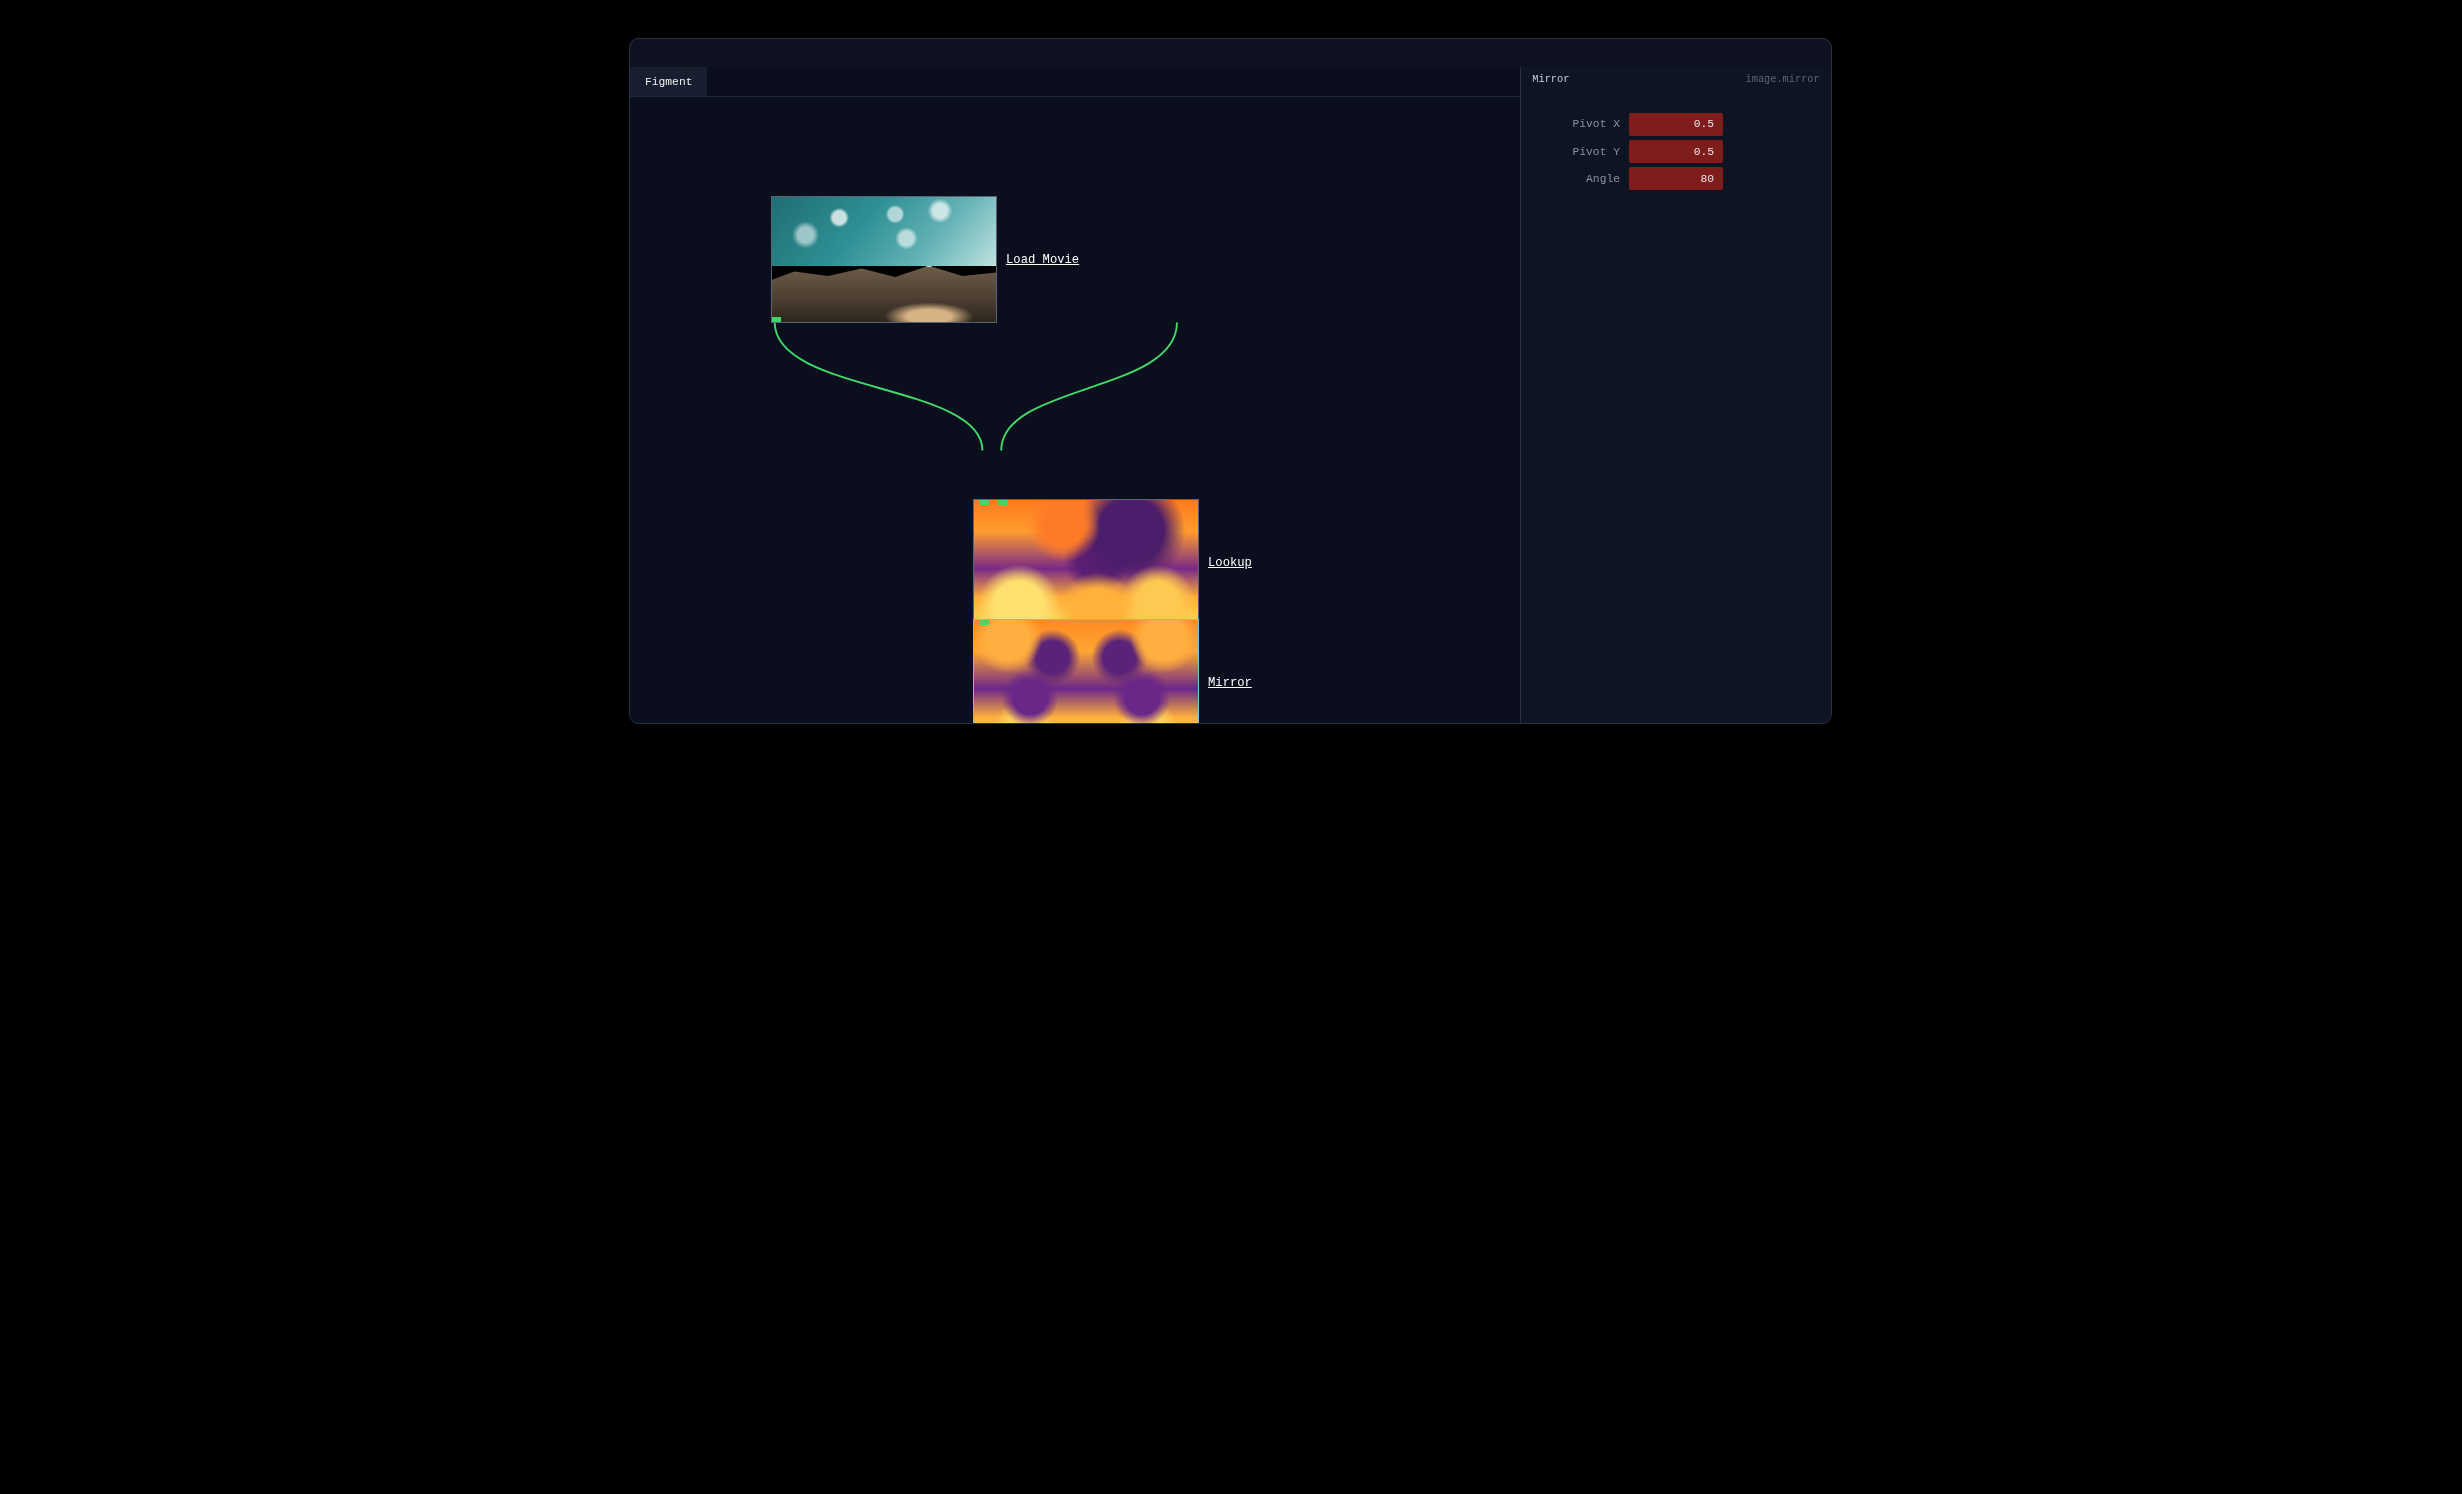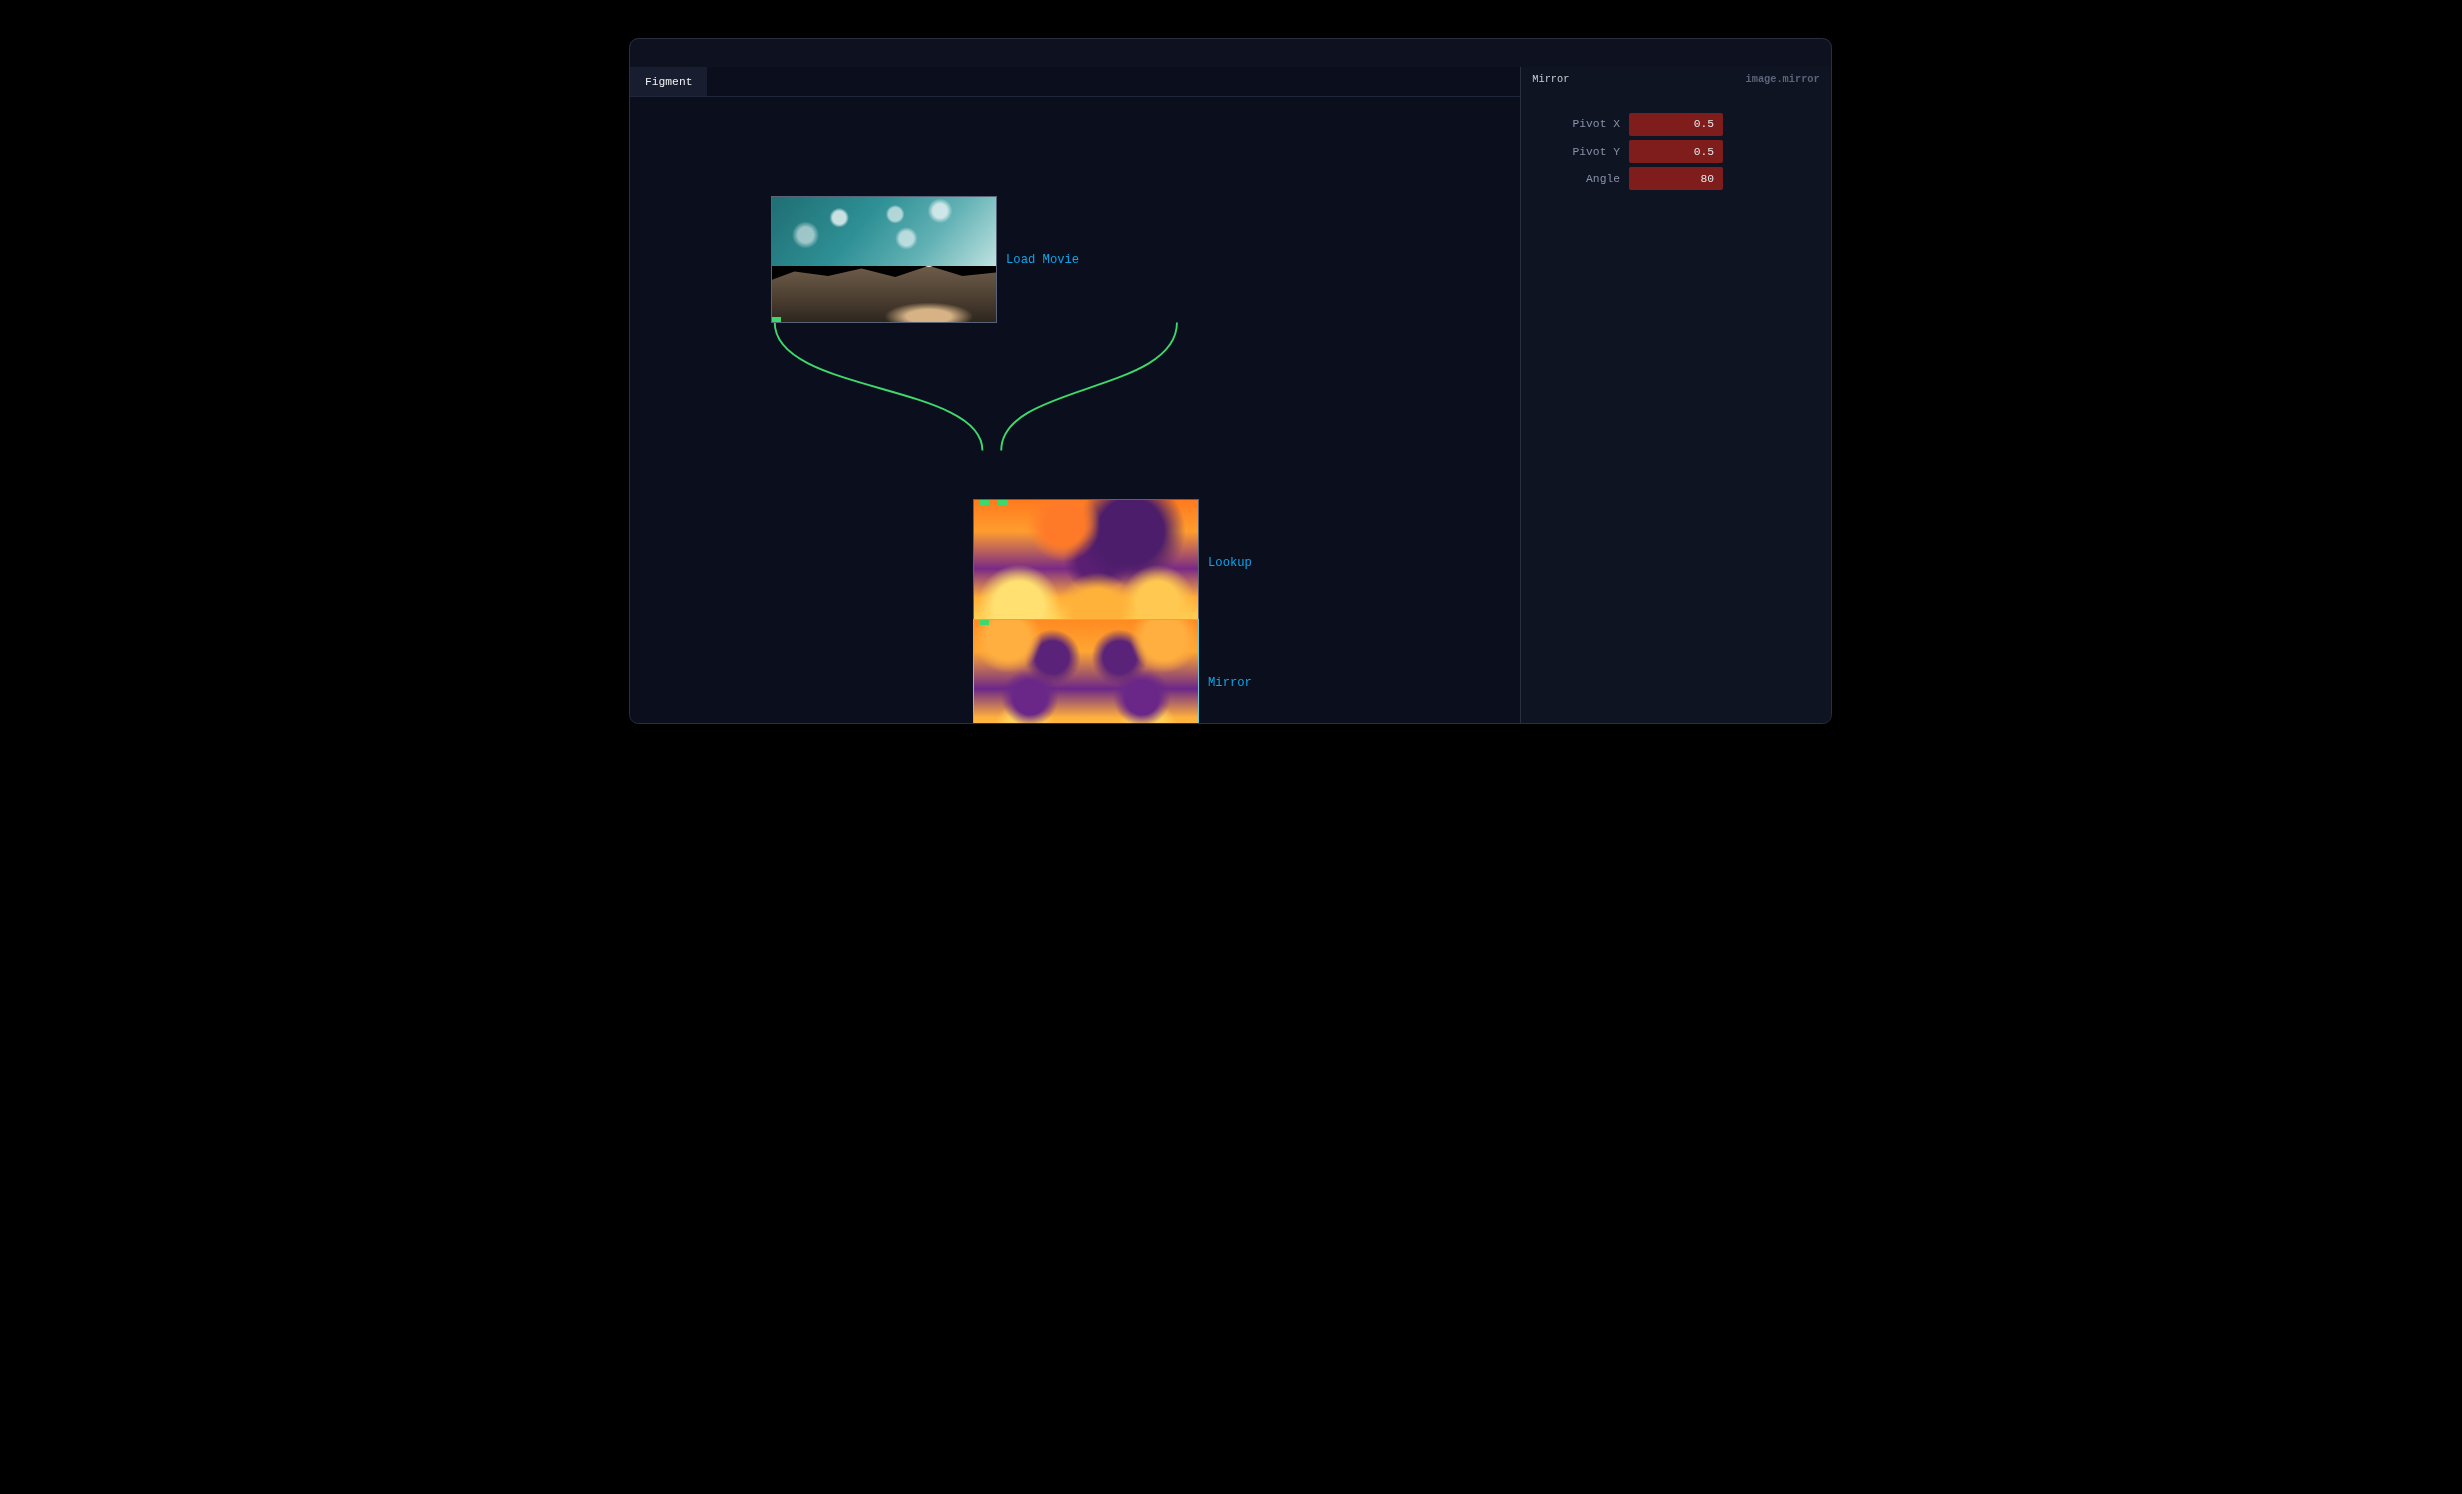--- a/index.html
+++ b/index.html
@@ -107,22 +107,23 @@
   .node.selected .thumb {
     border-color: #6cc6d7;
     box-shadow: 0 0 0 0.9px #6cc6d7 inset;
   }
   .node .label {
     position: absolute;
     left: 235px;
     top: 50%;
     transform: translateY(-50%);
     white-space: nowrap;
-    color: #0ea5e9;
+    color: #ffffff;
     font-size: 12.2px;
+    text-decoration: underline;
   }
   .port {
     position: absolute;
     width: 9.4px; height: 5.6px;
     background: #3fd86b;
   }
   .port.out { bottom: -0.9px; }
   .port.in  { top: -0.9px; }
 
   
@@ -195,21 +196,21 @@
     flex-direction: column;
   }
   .inspector .insp-header {
     display: flex;
     align-items: center;
     justify-content: space-between;
     padding: 5.6px 11.3px;
     font-size: 10.3px;
   }
   .inspector .insp-header .name { color: #c9cdd6; }
-  .inspector .insp-header .type { color: #5b6478; font-weight: bold; }
+  .inspector .insp-header .type { color: #5b6478; }
   .inspector .params {
     padding: 22.6px 13px;
     display: flex;
     flex-direction: column;
     gap: 4px;
   }
   .param-row {
     display: flex;
     align-items: center;
     gap: 9.4px;

